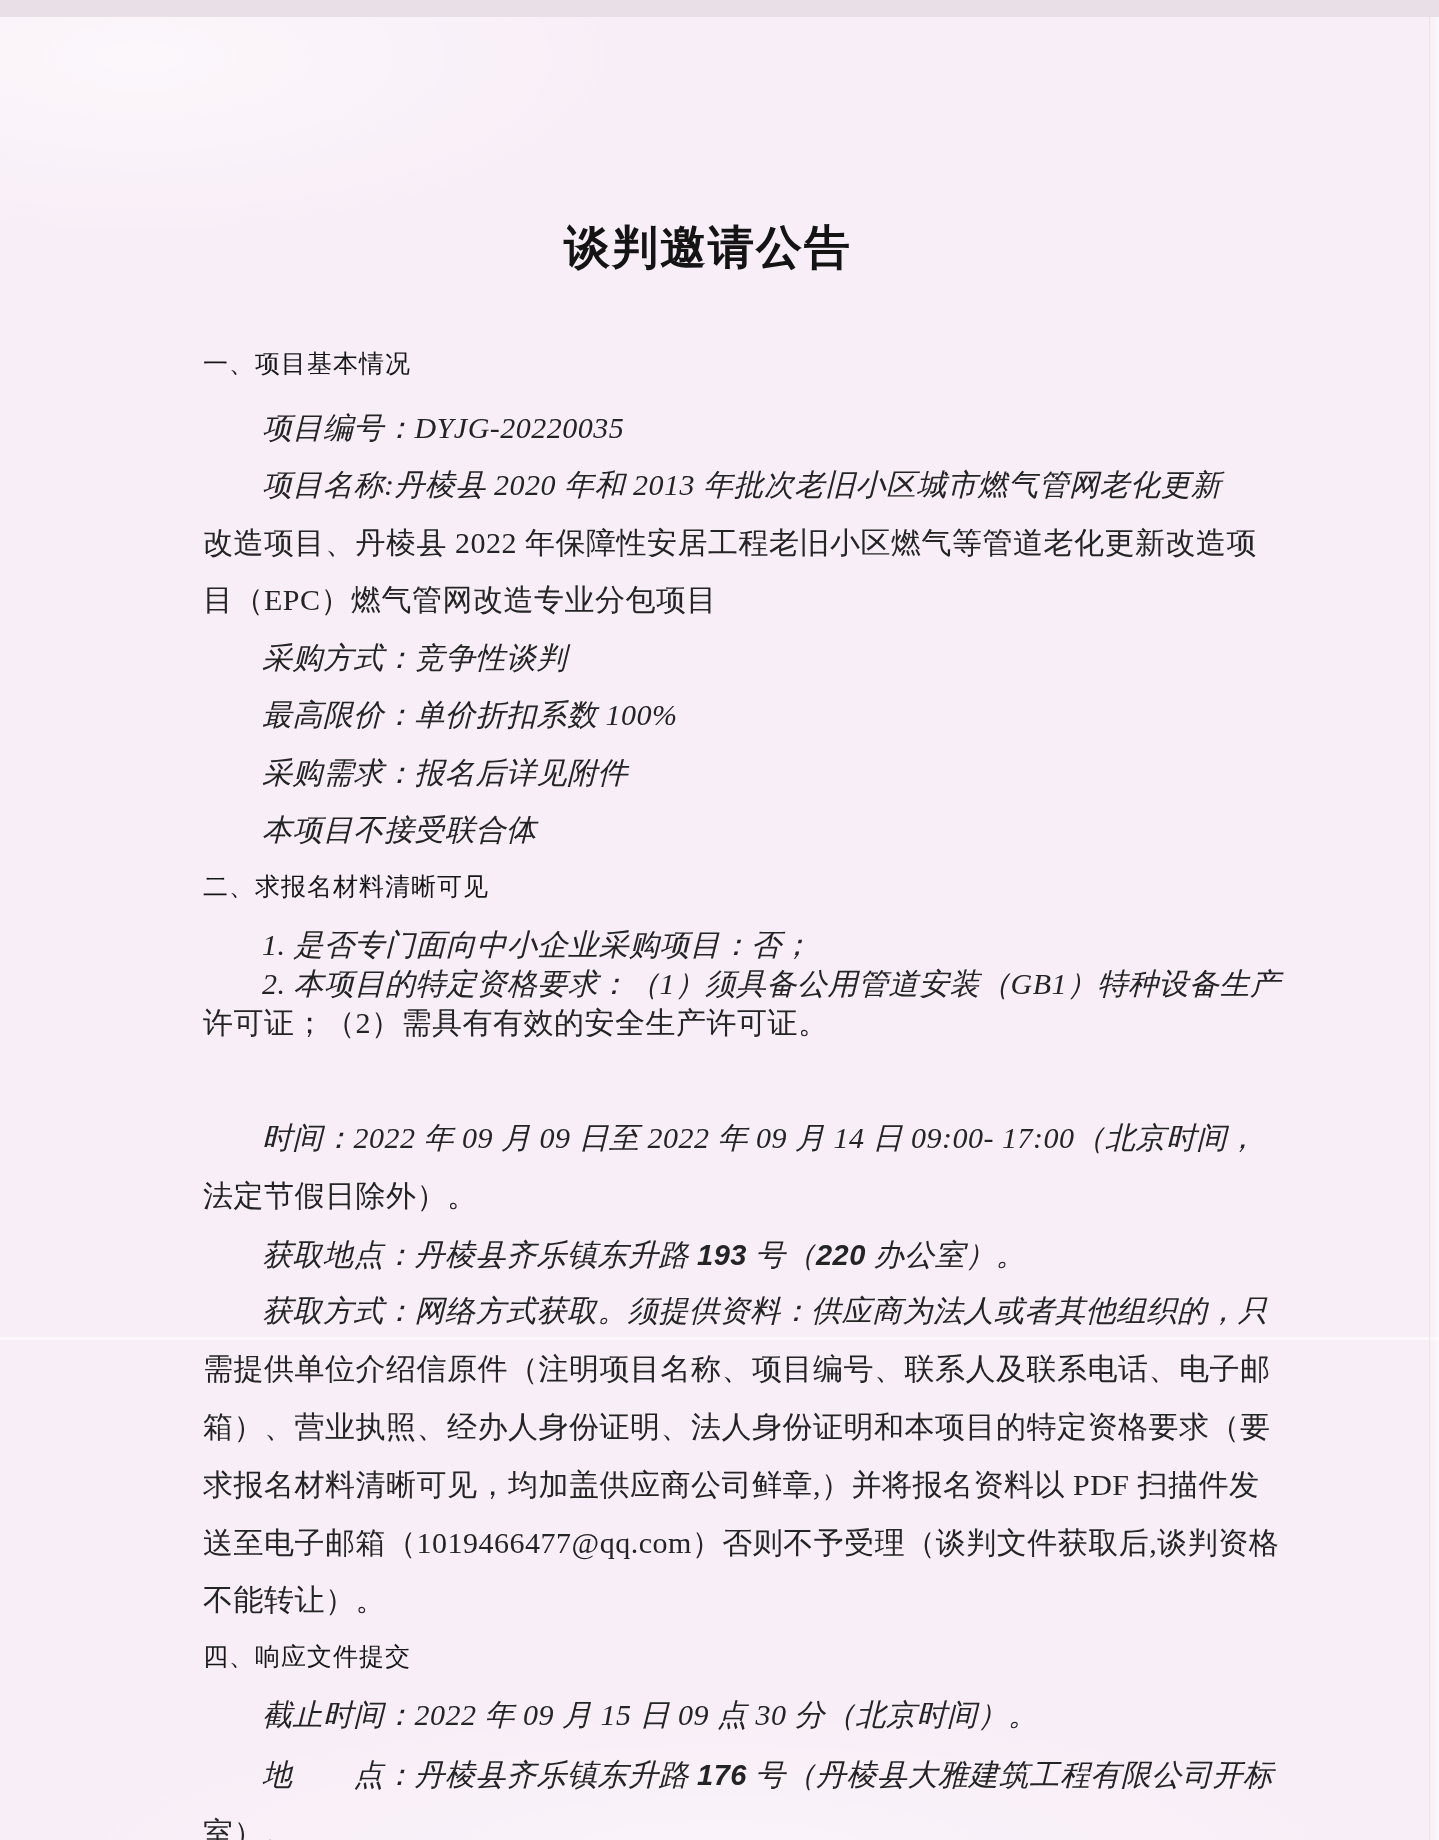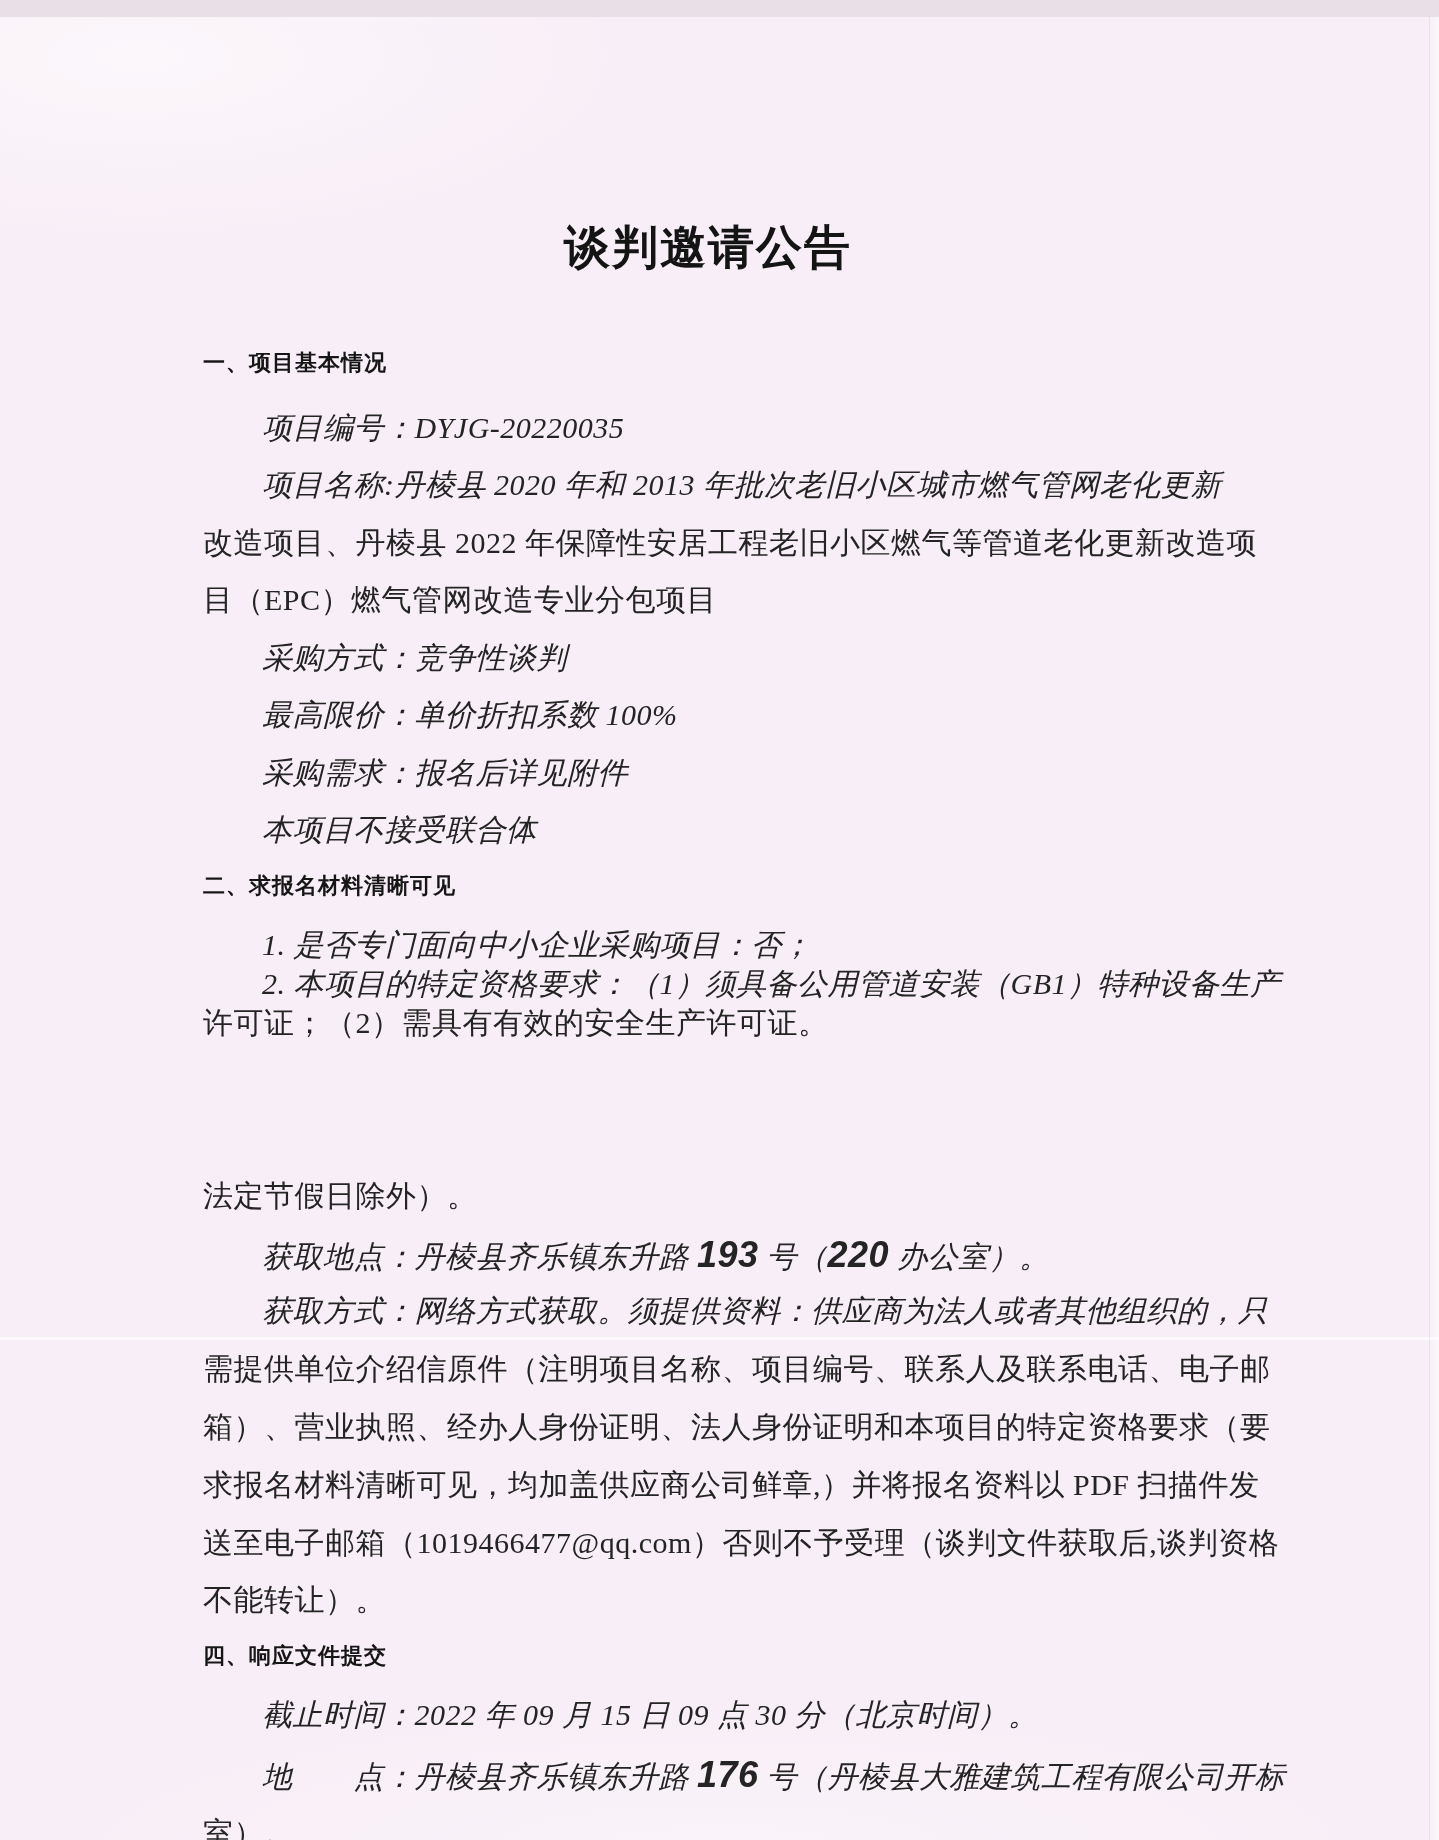--- a/index.html
+++ b/index.html
@@ -21,42 +21,42 @@
     left:203px;
     width:1010px;
     font-size:30px;
     line-height:36px;
     white-space:pre;
     letter-spacing:0.5px;
   }
   .ind{padding-left:59px;font-style:italic;}
   .heading{
     font-family:"Liberation Sans","DejaVu Sans",sans-serif;
-    font-weight:bold;
-    font-size:22px;
+    font-weight:normal;
+    font-size:25px;
     color:#161616;
     letter-spacing:1px;
   }
   .doc-title{
     position:absolute;
     left:203px;
     width:1010px;
     top:205px;
     text-align:center;
     font-size:46px;
     line-height:52px;
     font-weight:bold;
     color:#141414;
     letter-spacing:2px;
     font-family:"Liberation Serif","DejaVu Serif",serif;
   }
   .bnum{
     font-family:"Liberation Sans","DejaVu Sans",sans-serif;
     font-weight:bold;
-    font-size:36px;
+    font-size:29px;
   }
   .scan-line{
     position:absolute;
     left:0;top:1320px;
     width:1439px;height:3px;
     background:rgba(255,255,255,0.6);
   }
   .edge-strip{
     position:absolute;
     top:0;right:0;
@@ -80,20 +80,21 @@
   <div class="line ind" style="top:623px">采购方式：竞争性谈判</div>
   <div class="line ind" style="top:680px">最高限价：单价折扣系数 100%</div>
   <div class="line ind" style="top:738px">采购需求：报名后详见附件</div>
   <div class="line ind" style="top:795px">本项目不接受联合体</div>
 
   <div class="line heading" style="top:851px">二、求报名材料清晰可见</div>
   <div class="line ind" style="top:910px">1. 是否专门面向中小企业采购项目：否；</div>
   <div class="line ind" style="top:949px">2. 本项目的特定资格要求：（1）须具备公用管道安装（GB1）特种设备生产</div>
   <div class="line" style="top:988px">许可证；（2）需具有有效的安全生产许可证。</div>
 
+  <div class="line ind" style="top:1103px">时间：2022 年 09 月 09 日至 2022 年 09 月 14 日 09:00- 17:00（北京时间，</div>
   <div class="line" style="top:1161px">法定节假日除外）。</div>
   <div class="line ind" style="top:1220px"><span>获取地点：丹棱县齐乐镇东升路 </span><span class="bnum">193</span><span> 号（</span><span class="bnum">220</span><span> 办公室）。</span></div>
   <div class="line ind" style="top:1276px">获取方式：网络方式获取。须提供资料：供应商为法人或者其他组织的，只</div>
   <div class="line" style="top:1334px">需提供单位介绍信原件（注明项目名称、项目编号、联系人及联系电话、电子邮</div>
   <div class="line" style="top:1392px">箱）、营业执照、经办人身份证明、法人身份证明和本项目的特定资格要求（要</div>
   <div class="line" style="top:1450px">求报名材料清晰可见，均加盖供应商公司鲜章,）并将报名资料以 PDF 扫描件发</div>
   <div class="line" style="top:1508px">送至电子邮箱（1019466477@qq.com）否则不予受理（谈判文件获取后,谈判资格</div>
   <div class="line" style="top:1565px">不能转让）。</div>
 
   <div class="line heading" style="top:1621px">四、响应文件提交</div>

